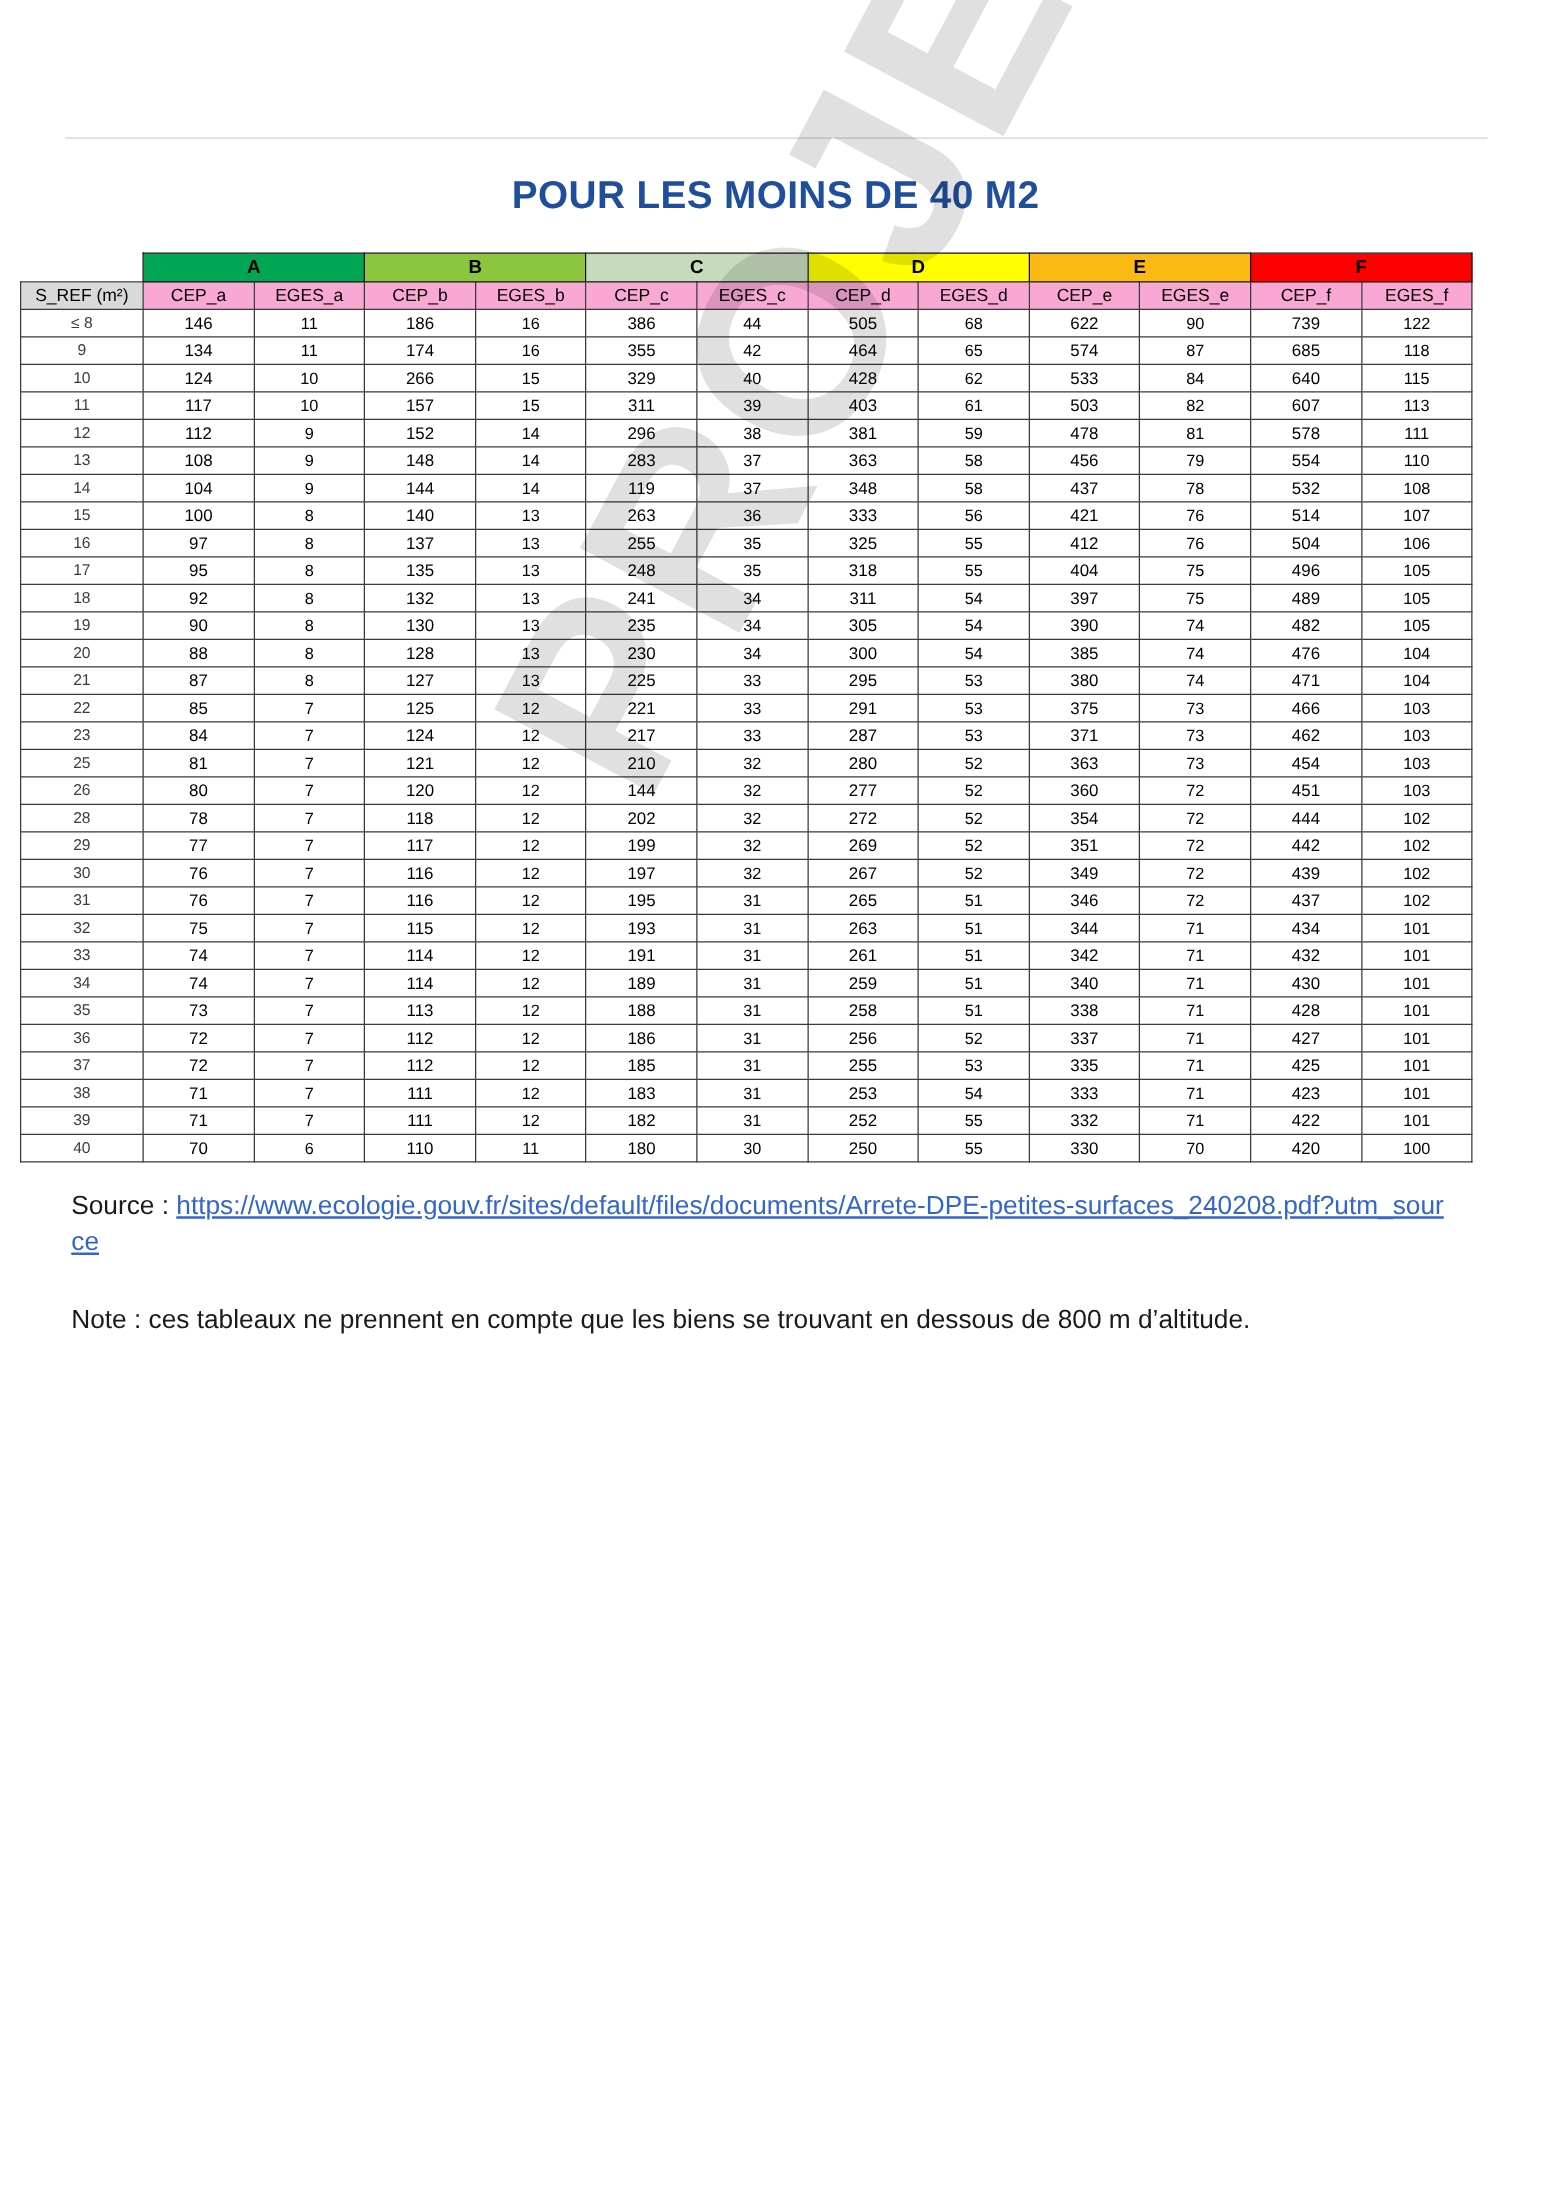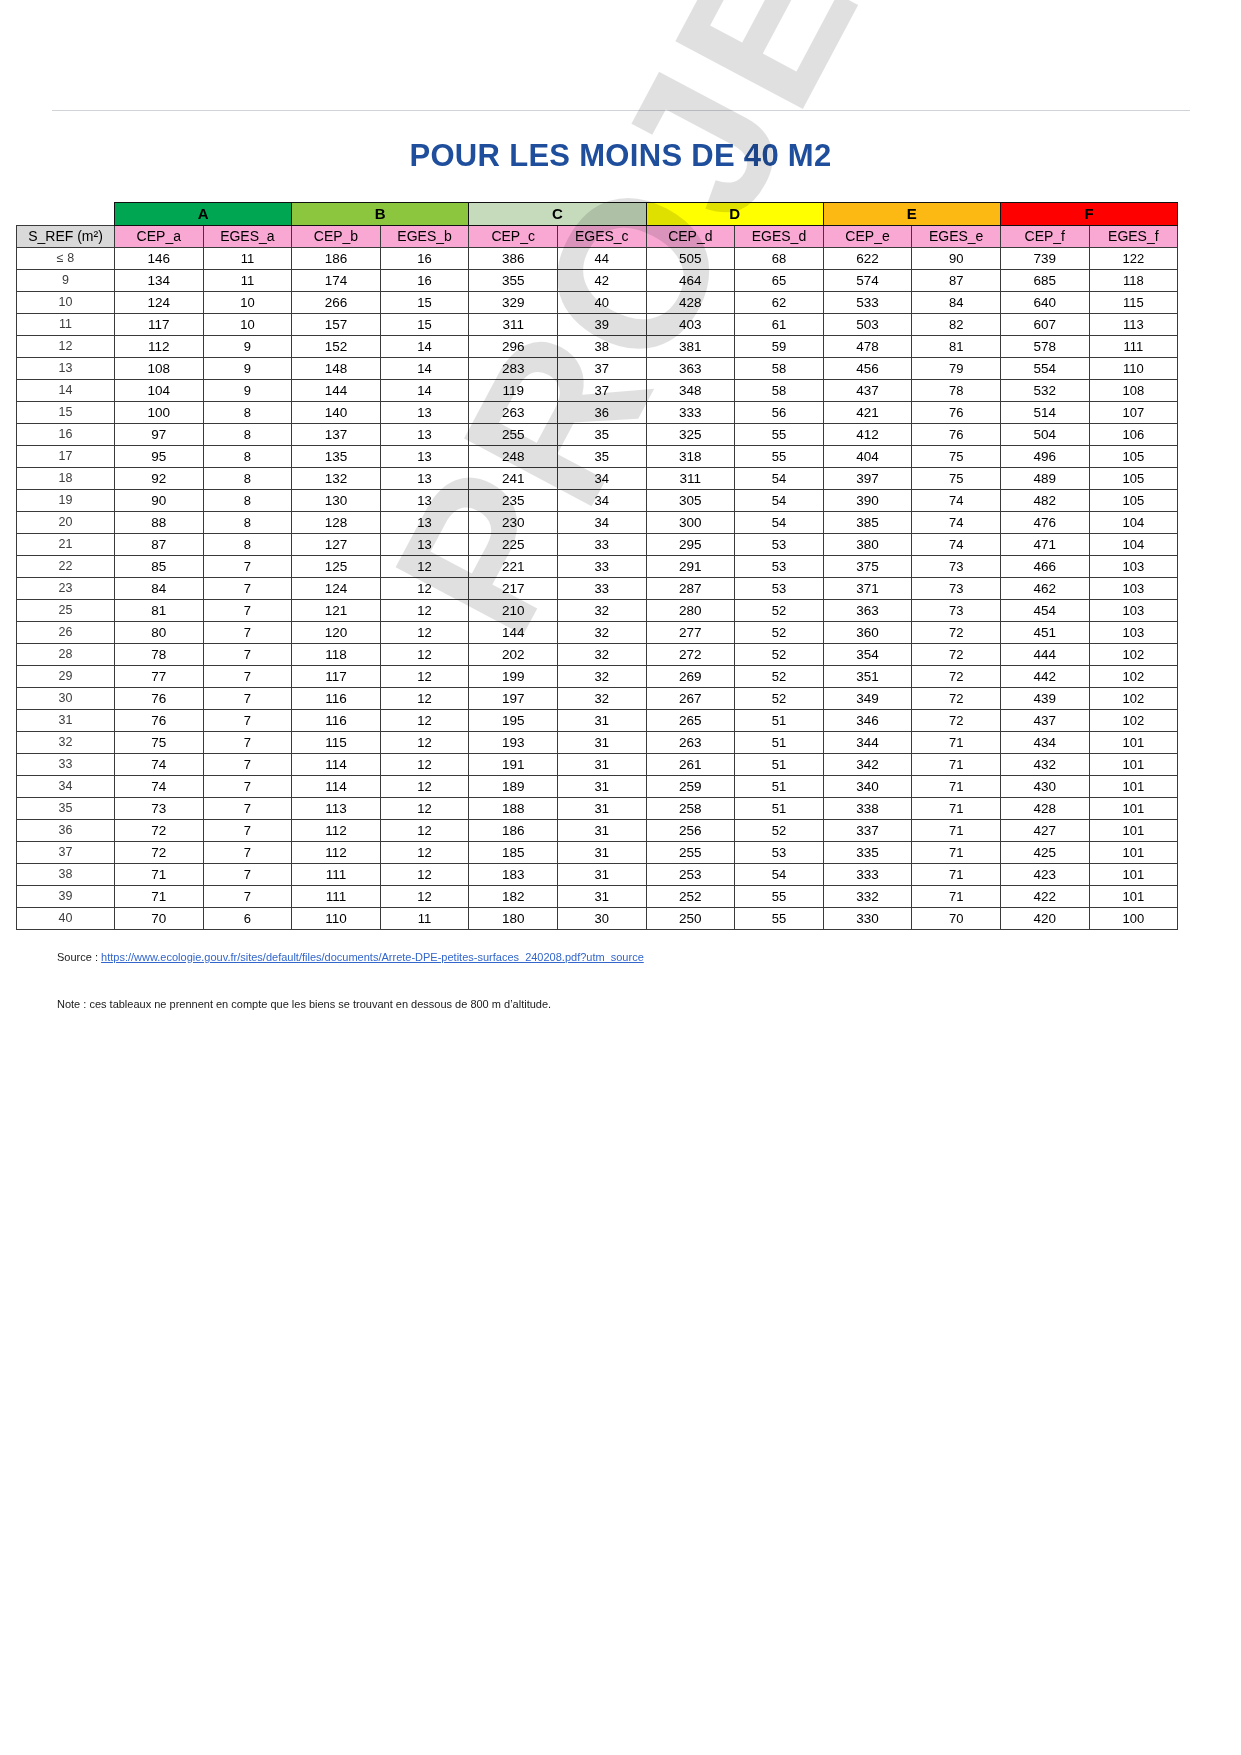--- a/index.html
+++ b/index.html
@@ -137,21 +137,21 @@
     white-space: nowrap;
     z-index: 5;
   }
 
   
   .footer {
     position: absolute;
     left: 57px;
     top: 950px;
     width: 1100px;
-    font-size: 11px;
+    font-size: 21px;
     color: #1a1a1a;
   }
   .footer .line {
     margin-bottom: 32px;
     line-height: 1.4;
   }
   .footer a.src-link {
     color: #3366cc;
     text-decoration: underline;
     word-break: break-all;

